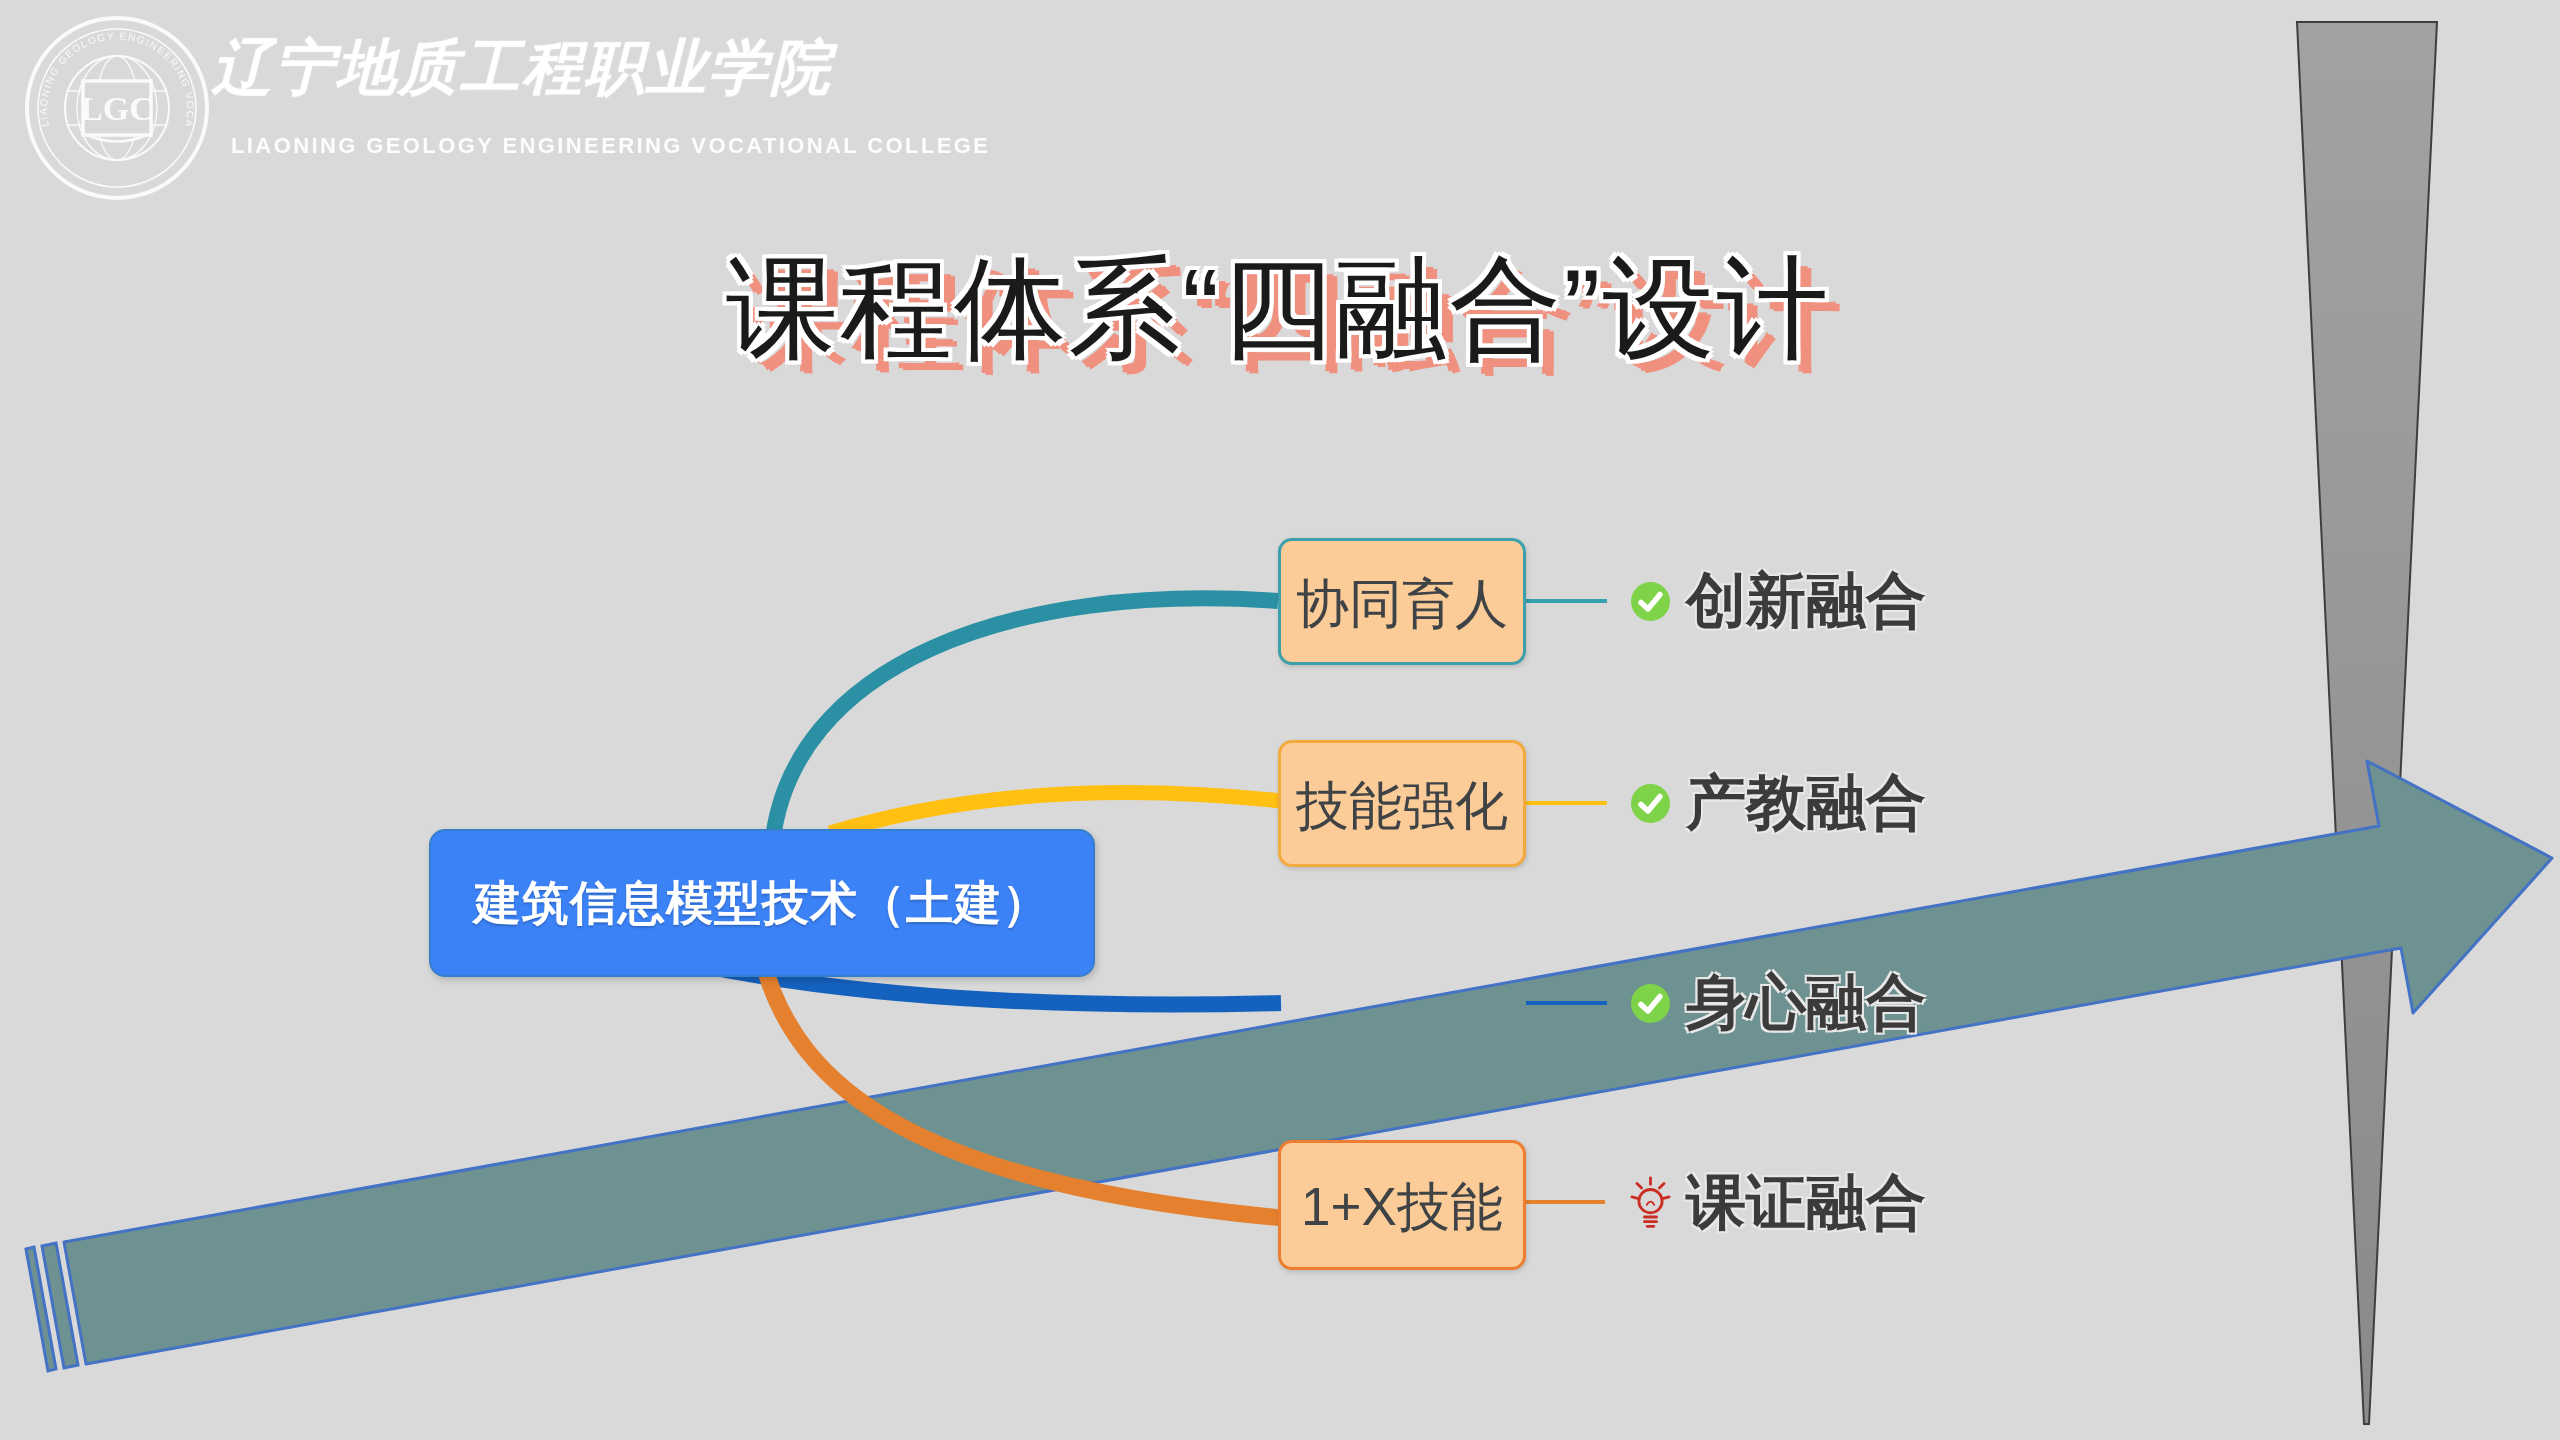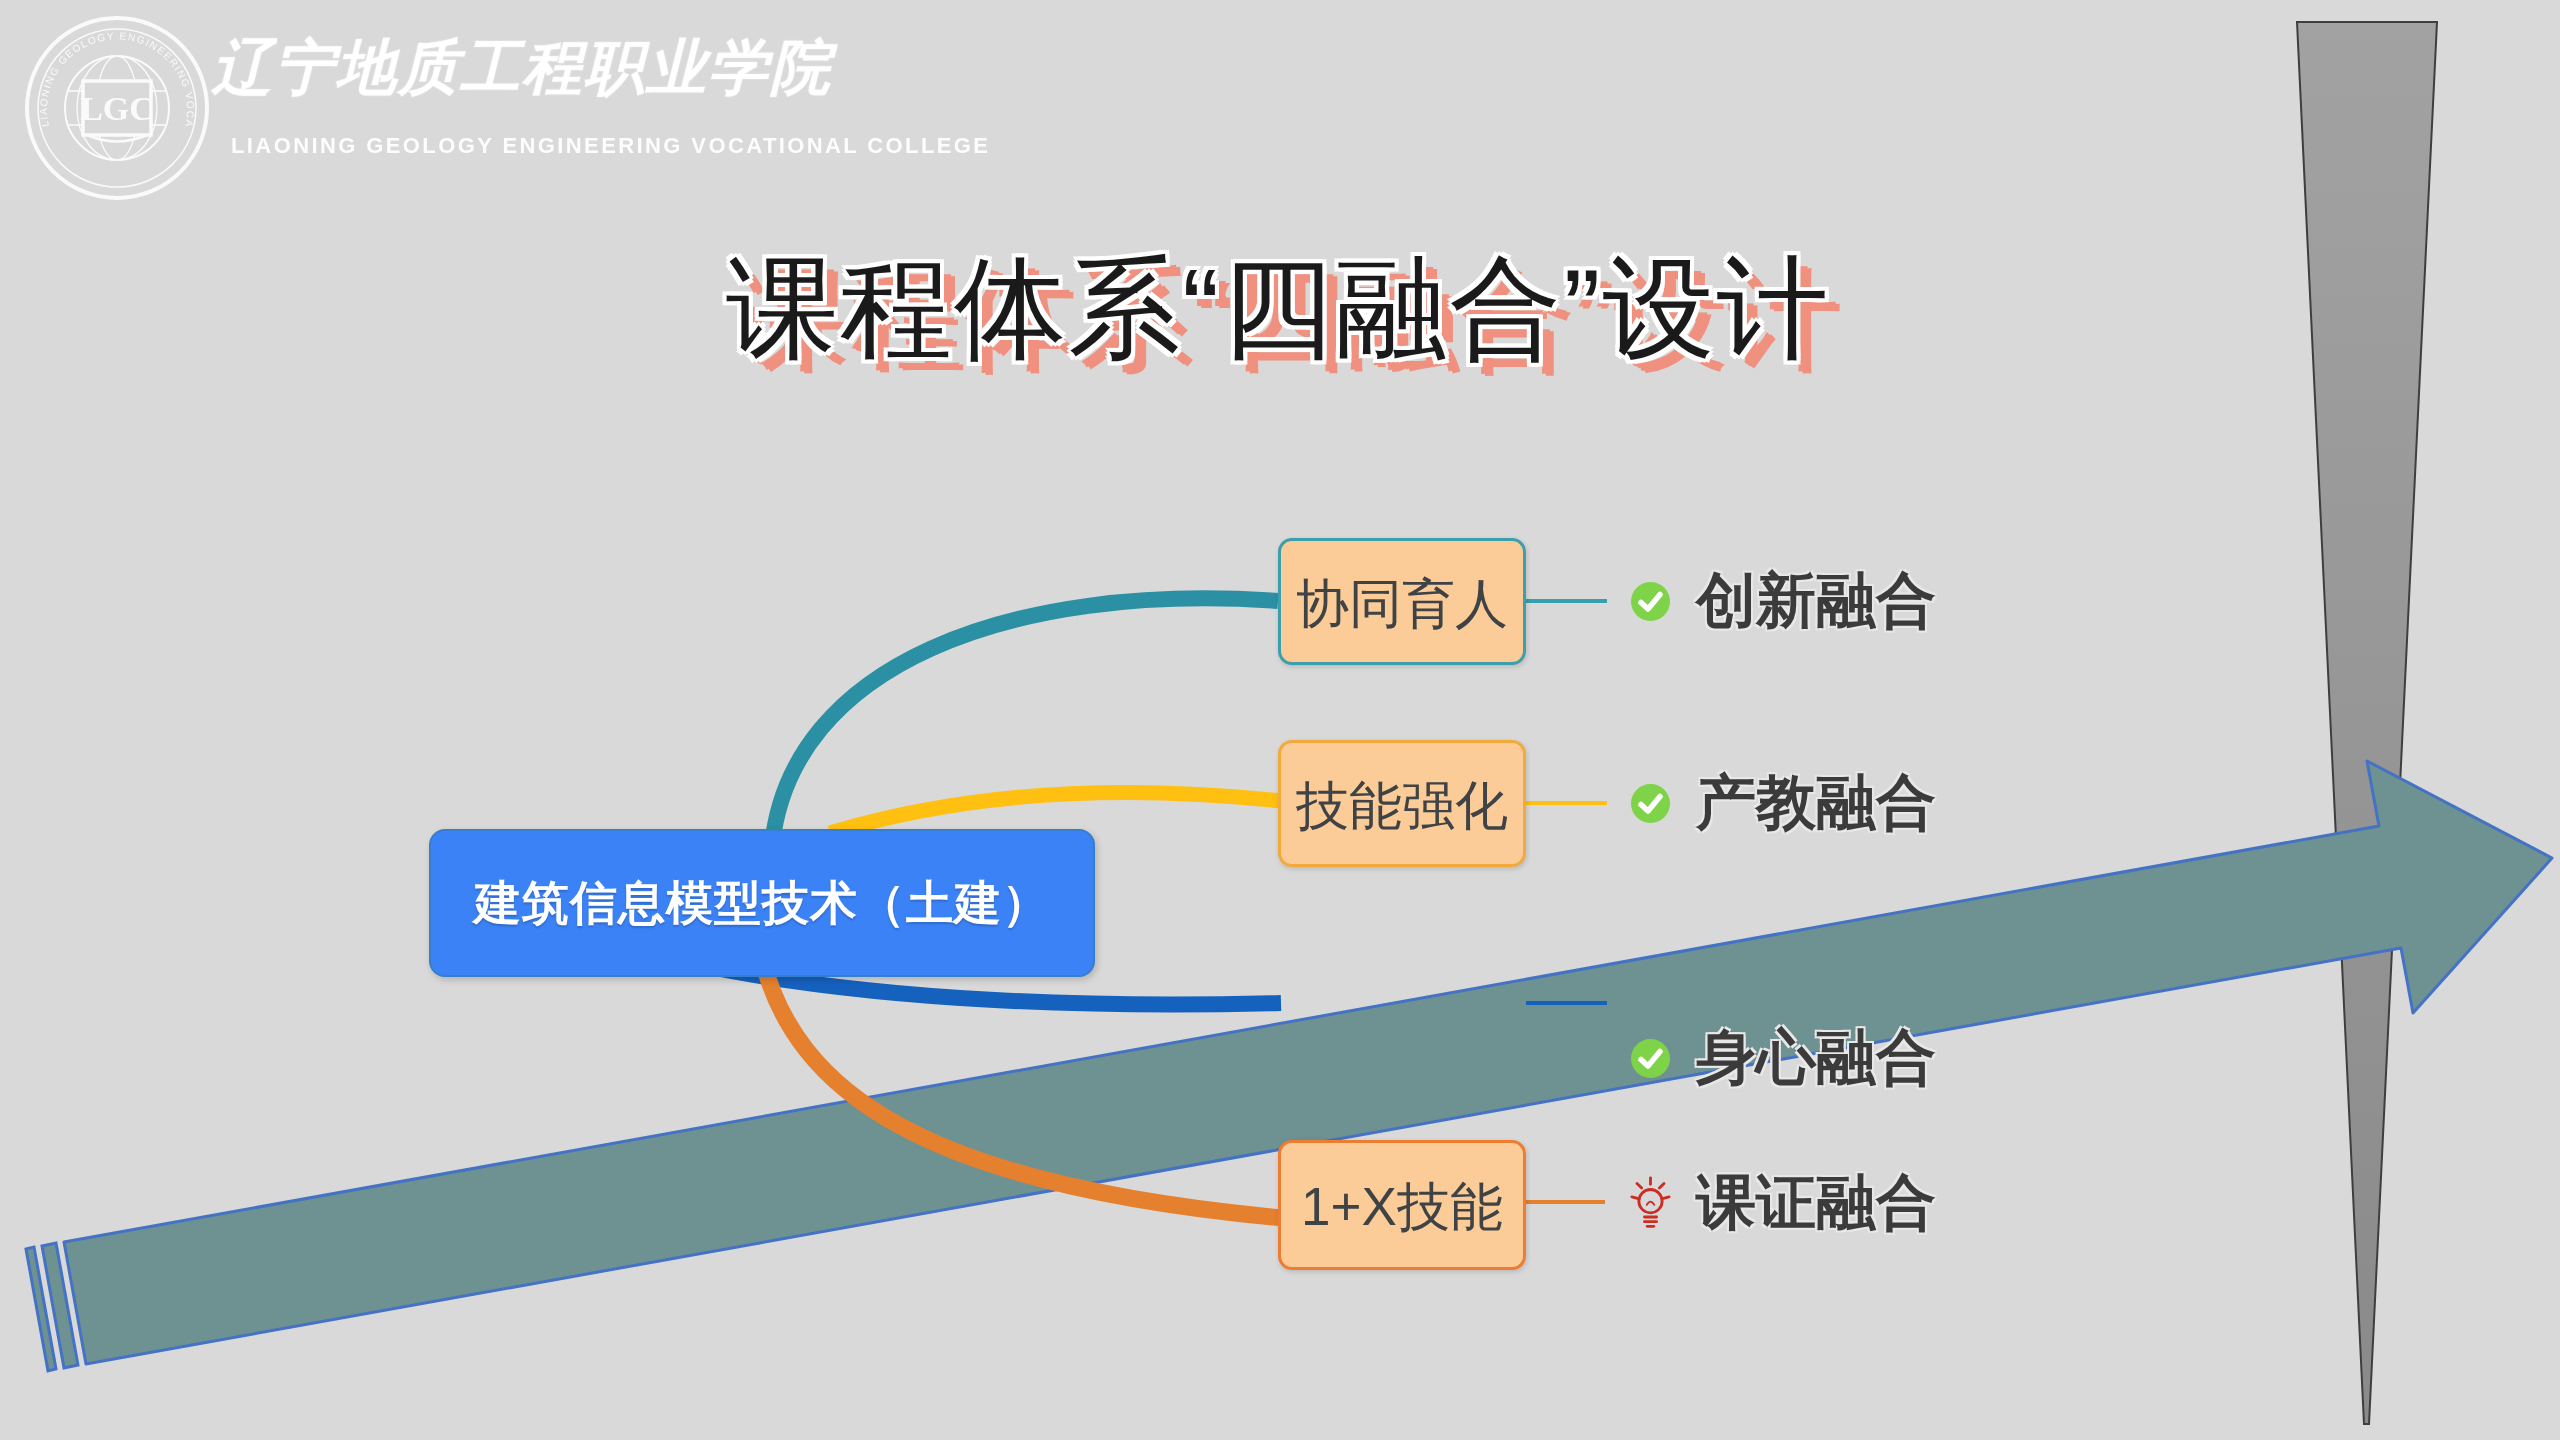--- a/index.html
+++ b/index.html
@@ -53,23 +53,23 @@
   }
   .branch-box span { font-size:53px; color:#3F4345; white-space:nowrap;margin-top:6px; }
   .bb-1 { top:538px;  height:127px; border:3px solid #3BA0AC; }
   .bb-2 { top:740px;  height:127px; border:3px solid #F3AA3D; }
   .bb-3 { top:941px;  height:125px; border:3px solid #3B78C9; }
   .bb-4 { top:1140px; height:130px; border:3px solid #ED7D31; }
 
   
   .result-row {
     position:absolute; left:1630px; height:64px;
-    display:flex; align-items:center; gap:25px;
+    display:flex; align-items:center; gap:15px;
   }
-  .rr-1 { top:569px; } .rr-2 { top:771px; } .rr-3 { top:1026px; } .rr-4 { top:1171px; }
+  .rr-1 { top:569px; } .rr-2 { top:771px; } .rr-3 { top:971px; } .rr-4 { top:1171px; }
   .result-row .ric { width:41px; height:64px; display:flex; align-items:center; }
   .result-label {
     font-size:60px; font-weight:bold; color:#3B3B3B; white-space:nowrap;
     text-shadow:-2px -2px 0 #E8E8E8, 2px -2px 0 #E8E8E8, -2px 2px 0 #E8E8E8, 2px 2px 0 #E8E8E8;
   }
 </style>
 </head>
 <body>
 
 <div class="stage">

